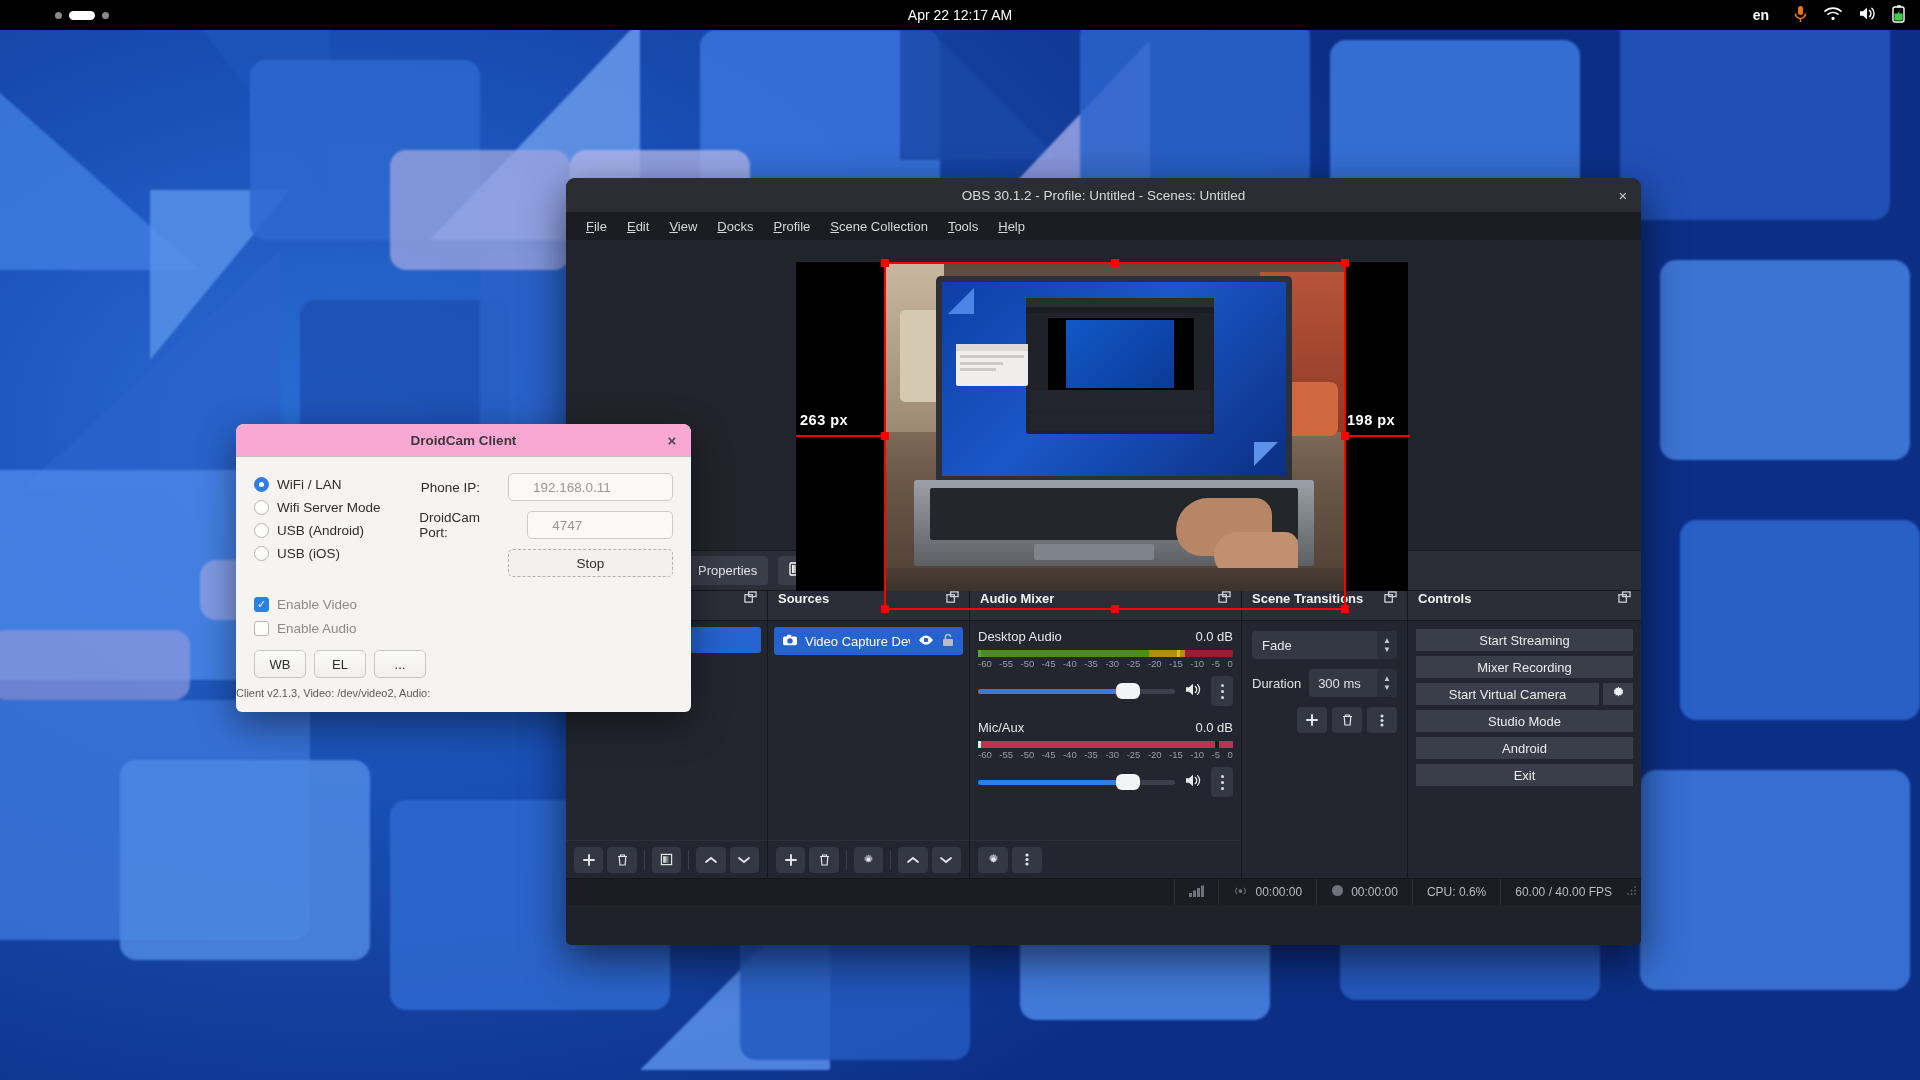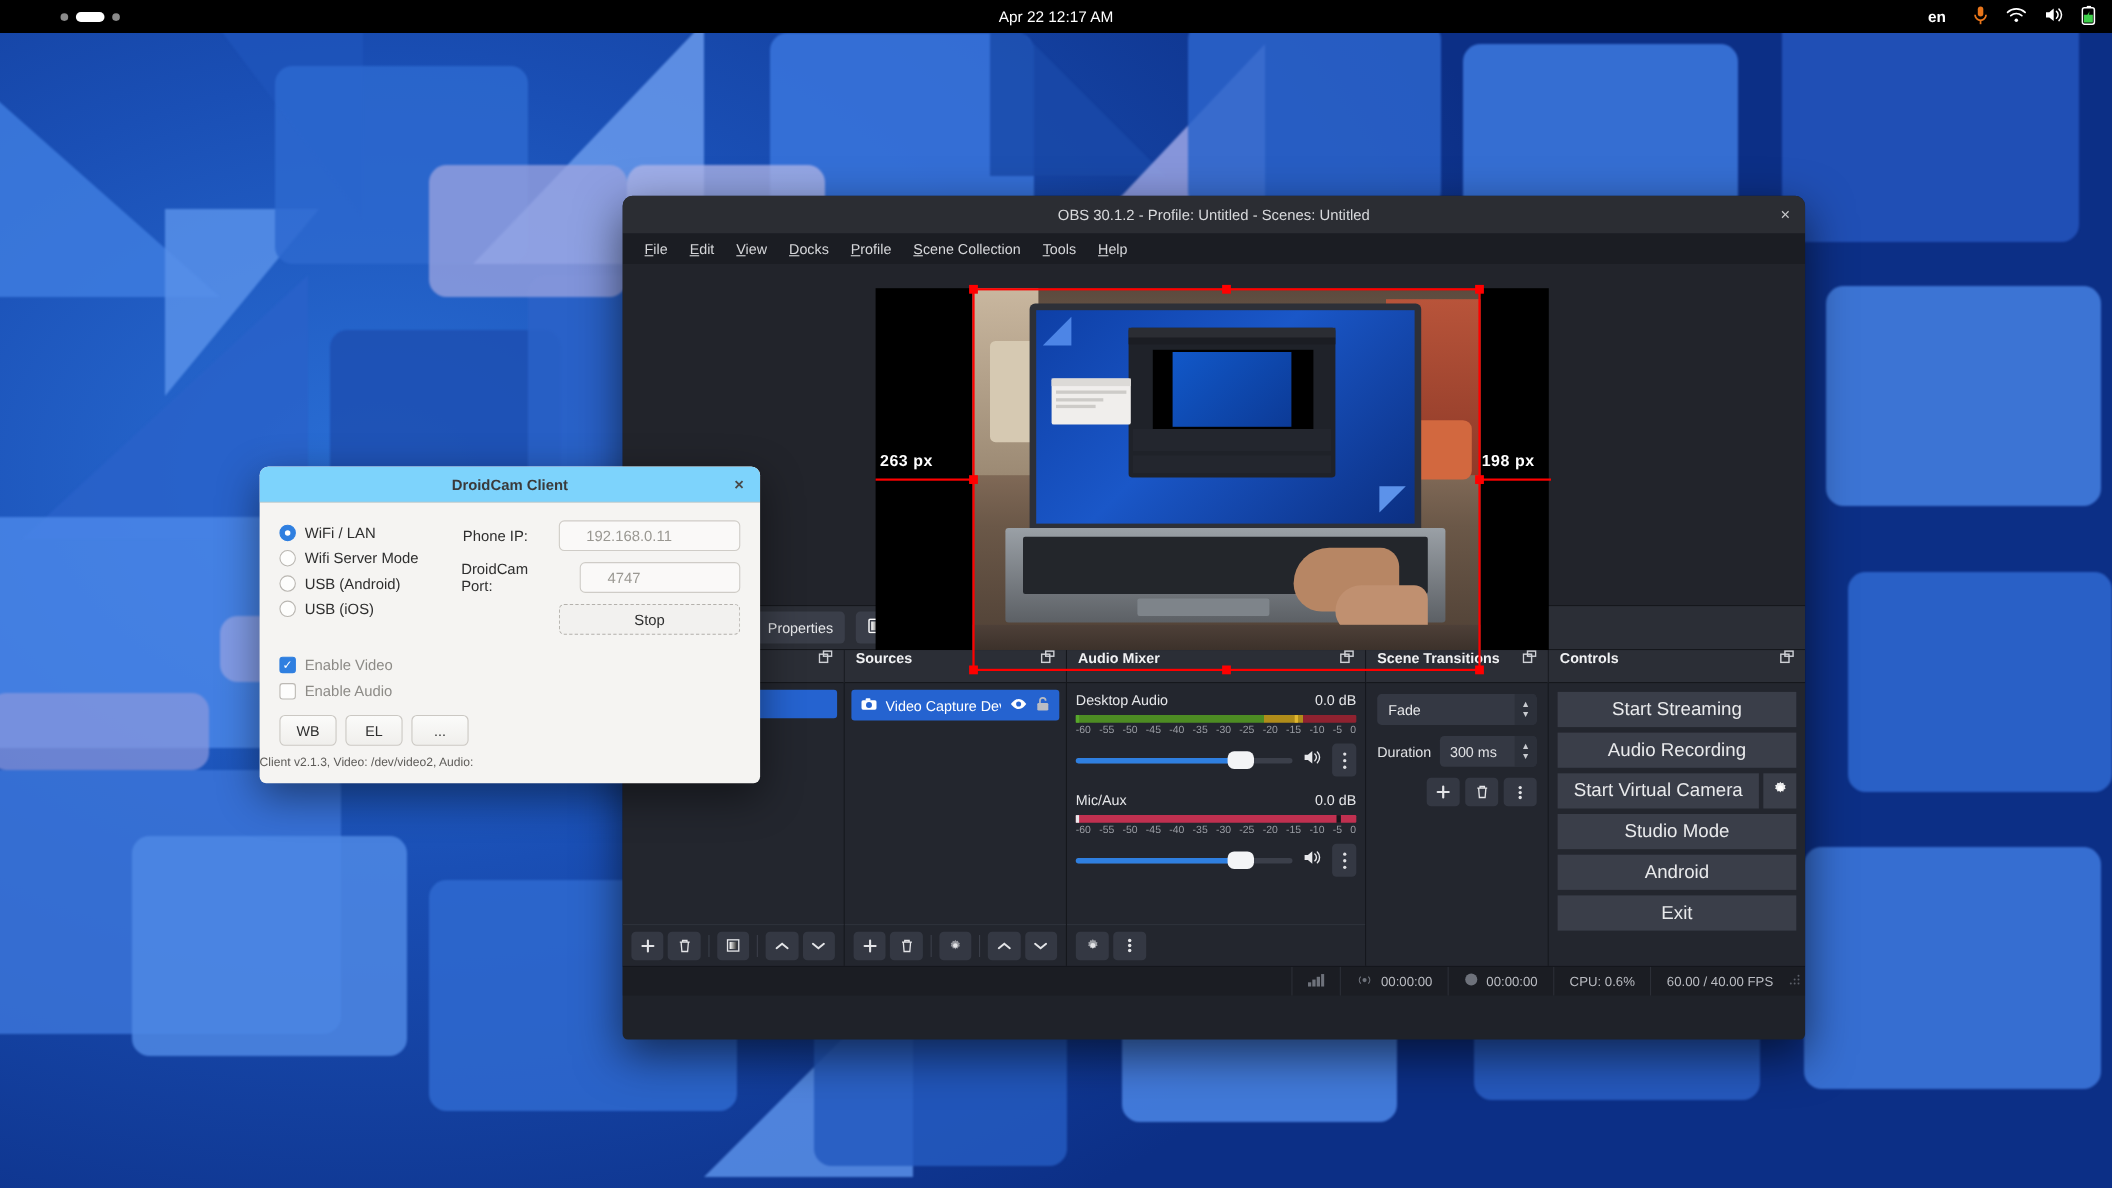--- a/index.html
+++ b/index.html
@@ -266,23 +266,23 @@
   .dur-box {
     background:#343843; border-radius:4px; height: 28px;
     display:flex; align-items:center; justify-content: space-between;
     padding-left: 9px; font-size: 13px; flex: 1;
   }
 
   
   .ctl-btn {
     background: #3a3e49;
     border-radius: 0;
-    height: 32px;
+    height: 22px;
     display:flex; align-items:center; justify-content:center;
-    font-size: 17px; color:#e9eaec;
+    font-size: 13px; color:#e9eaec;
     margin-bottom: 5px;
     cursor: pointer;
   }
   .ctl-row { display:flex; gap: 4px; margin-bottom: 5px; }
 
   
   #statusbar {
     height: 27px;
     background: #1b1d23;
     display: flex; align-items: center; justify-content: flex-end;
@@ -302,21 +302,21 @@
     width: 455px; height: 288px;
     background: #f5f4f2;
     border-radius: 8px 8px 6px 6px;
     box-shadow: 0 12px 38px rgba(0,0,0,.45);
     z-index: 300;
     overflow: hidden;
     color: #2b2b2b;
   }
   #dc-titlebar {
     height: 33px;
-    background: #7dd3fc;
+    background: #f9a8d4;
     border-bottom: 1px solid #c5c2bd;
     display:flex; align-items:center; justify-content:center;
     position: relative;
     font-size: 13.5px; font-weight: bold;
     color: #3a3a3a;
     border-radius: 8px 8px 0 0;
   }
   #dc-close {
     position:absolute; right: 9px; top: 6px;
     width: 20px; height: 20px;
@@ -852,21 +852,21 @@
         <span>Controls</span>
         <span>
           <svg width="13" height="13" viewBox="0 0 14 14">
               <rect x="1" y="4" width="8" height="8" fill="none" stroke="#cfd1d6" stroke-width="1.4"></rect>
               <rect x="5" y="1" width="8" height="5" fill="none" stroke="#cfd1d6" stroke-width="1.4"></rect>
             </svg>
         </span>
       </div>
       <div class="dock-body" style="padding:8px;">
         <div class="ctl-btn">Start Streaming</div>
-        <div class="ctl-btn">Audio Recording</div>
+        <div class="ctl-btn">Mixer Recording</div>
         <div class="ctl-row">
           <div class="ctl-btn" style="flex:1;margin-bottom:0;">Start Virtual Camera</div>
           <div class="ctl-btn" style="width:30px;margin-bottom:0;">
             <span><svg width="15" height="15" viewBox="0 0 16 16">
                   <circle cx="8" cy="8" r="2.5" fill="#fff"></circle>
                   <path d="M8 1.7l1 1.6 1.9-.5.5 1.9 1.7.6-.8 1.7.8 1.7-1.7.6-.5 1.9-1.9-.5-1 1.6-1-1.6-1.9.5-.5-1.9-1.7-.6.8-1.7-.8-1.7 1.7-.6.5-1.9 1.9.5z" fill="#fff" opacity=".9"></path>
                 </svg></span>
           </div>
         </div>
         <div class="ctl-btn">Studio Mode</div>

